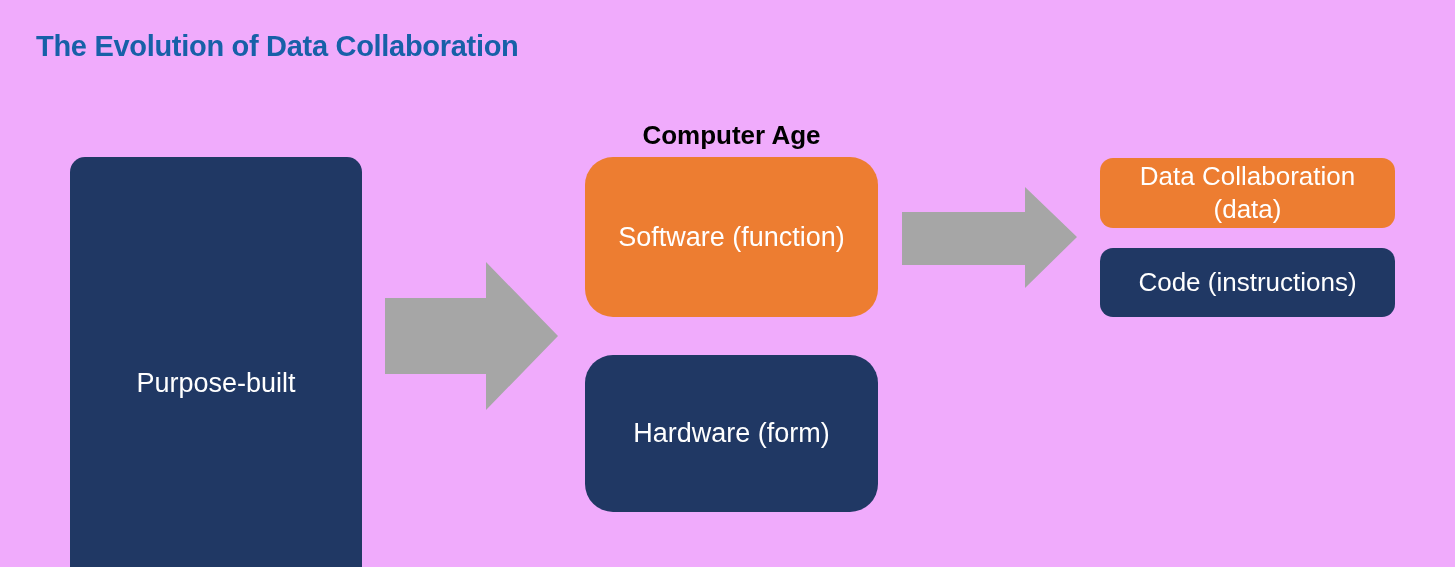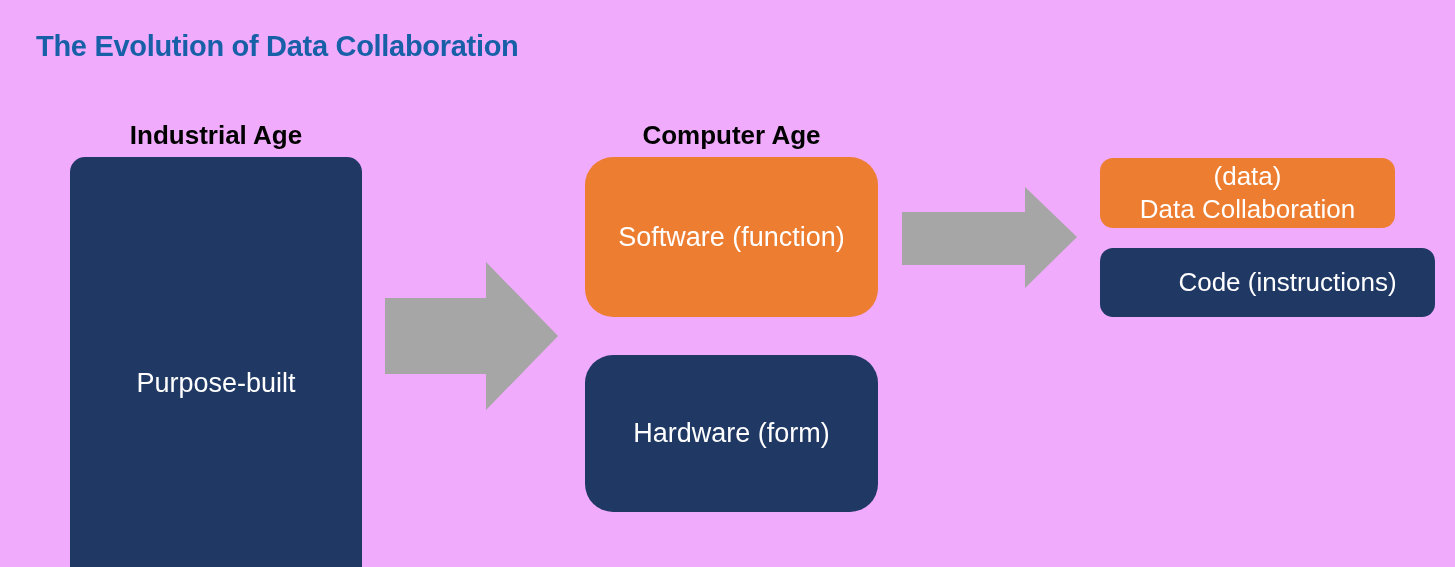--- a/index.html
+++ b/index.html
@@ -73,35 +73,33 @@
     left: 1100px; top: 158px;
     width: 295px; height: 70px;
     border-radius: 13px;
     font-size: 26px; line-height: 33px;
   }
   .box-code {
     left: 1100px; top: 248px;
     width: 295px; height: 69px;
     border-radius: 13px;
     font-size: 26px;
-    padding-left: 40px;
   }
 
   .arrow { position: absolute; }
   .arrow-1 { left: 385px; top: 262px; }
   .arrow-2 { left: 902px; top: 187px; }
 </style>
 </head>
 <body>
 
 <div class="canvas">
 
   <div class="page-title">The Evolution of Data Collaboration</div>
 
-  <div class="stage-heading heading-industrial">Industrial Age</div>
   <div class="stage-heading heading-computer">Computer Age</div>
 
   <div class="box navy box-purpose-built">
     <div>
       <span class="line">Purpose-built</span>
     </div>
   </div>
 
   <div class="arrow arrow-1">
     <svg width="173" height="148" viewBox="0 0 173 148" xmlns="http://www.w3.org/2000/svg">
@@ -122,22 +120,22 @@
   </div>
 
   <div class="arrow arrow-2">
     <svg width="175" height="101" viewBox="0 0 175 101" xmlns="http://www.w3.org/2000/svg">
       <polygon points="0,25 123,25 123,0 175,50 123,101 123,78 0,78" fill="#a6a6a6"></polygon>
     </svg>
   </div>
 
   <div class="box orange box-data-collab">
     <div>
+      <span class="line">Data Collaboration</span>
       <span class="line">(data)</span>
-      <span class="line">Data Collaboration</span>
     </div>
   </div>
 
   <div class="box navy box-code">
     <div>
       <span class="line">Code (instructions)</span>
     </div>
   </div>
 
 </div>

